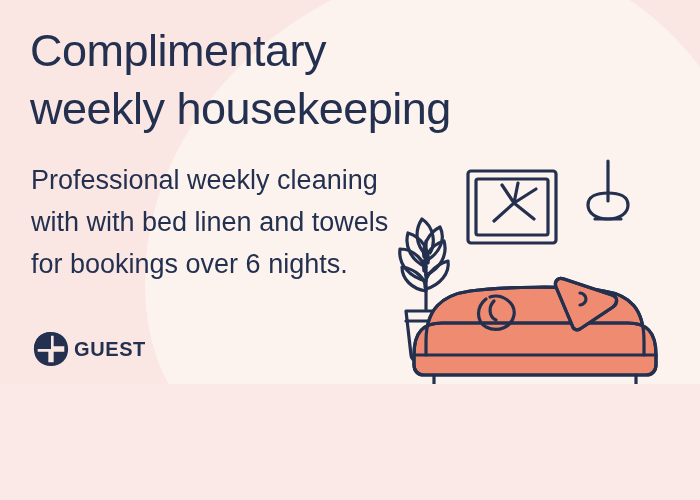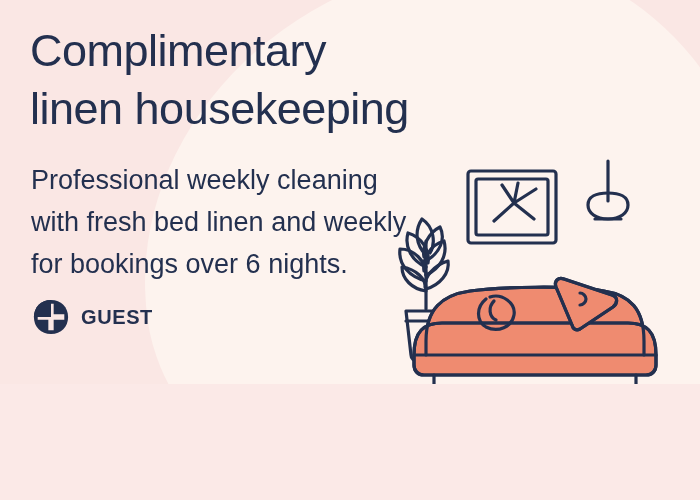--- a/index.html
+++ b/index.html
@@ -56,24 +56,24 @@
     line-height: 1.55;
     font-weight: 400;
   }
   .subhead .line {
     display: block;
     white-space: nowrap;
   }
   .logo {
     position: absolute;
     left: 32px;
-    bottom: 48px;
+    bottom: 16px;
     display: flex;
     align-items: center;
-    gap: 11px;
+    gap: 4px;
   }
   .logo-mark {
     width: 38px;
     height: 38px;
     flex: 0 0 38px;
   }
   .logo-text {
     color: #23304f;
     font-size: 20px;
     font-weight: bold;
@@ -93,26 +93,26 @@
 </style>
 </head>
 <body>
 
 <div class="card">
 
   <div class="blob"></div>
 
   <div class="headline">
     <span class="line">Complimentary</span>
-    <span class="line">linen housekeeping</span>
+    <span class="line">weekly housekeeping</span>
   </div>
 
   <div class="subhead">
     <span class="line">Professional weekly cleaning</span>
-    <span class="line">with fresh bed linen and weekly</span>
+    <span class="line">with with bed linen and towels</span>
     <span class="line">for bookings over 6 nights.</span>
   </div>
 
   <div class="logo">
     <svg class="logo-mark" viewBox="0 0 40 40">
       <path d="M20 2 C9.5 2 2 9.5 2 20 C2 30.5 9.5 38 20 38 C30.5 38 38 30.5 38 20 C38 9.5 30.5 2 20 2 Z" fill="#23304f"></path>
       <path d="M17.2 6 L17.2 17.2 L6 17.2 L6 22.8 L17.2 22.8 L17.2 34 L22.8 34 L22.8 22.8 L34 22.8 L34 17.2 L22.8 17.2 L22.8 6 Z" fill="#fae7e4"></path>
       <path d="M20 2 C9.5 2 2 9.5 2 20 L20 20 Z" fill="#23304f"></path>
     </svg>
     <div class="logo-text">

